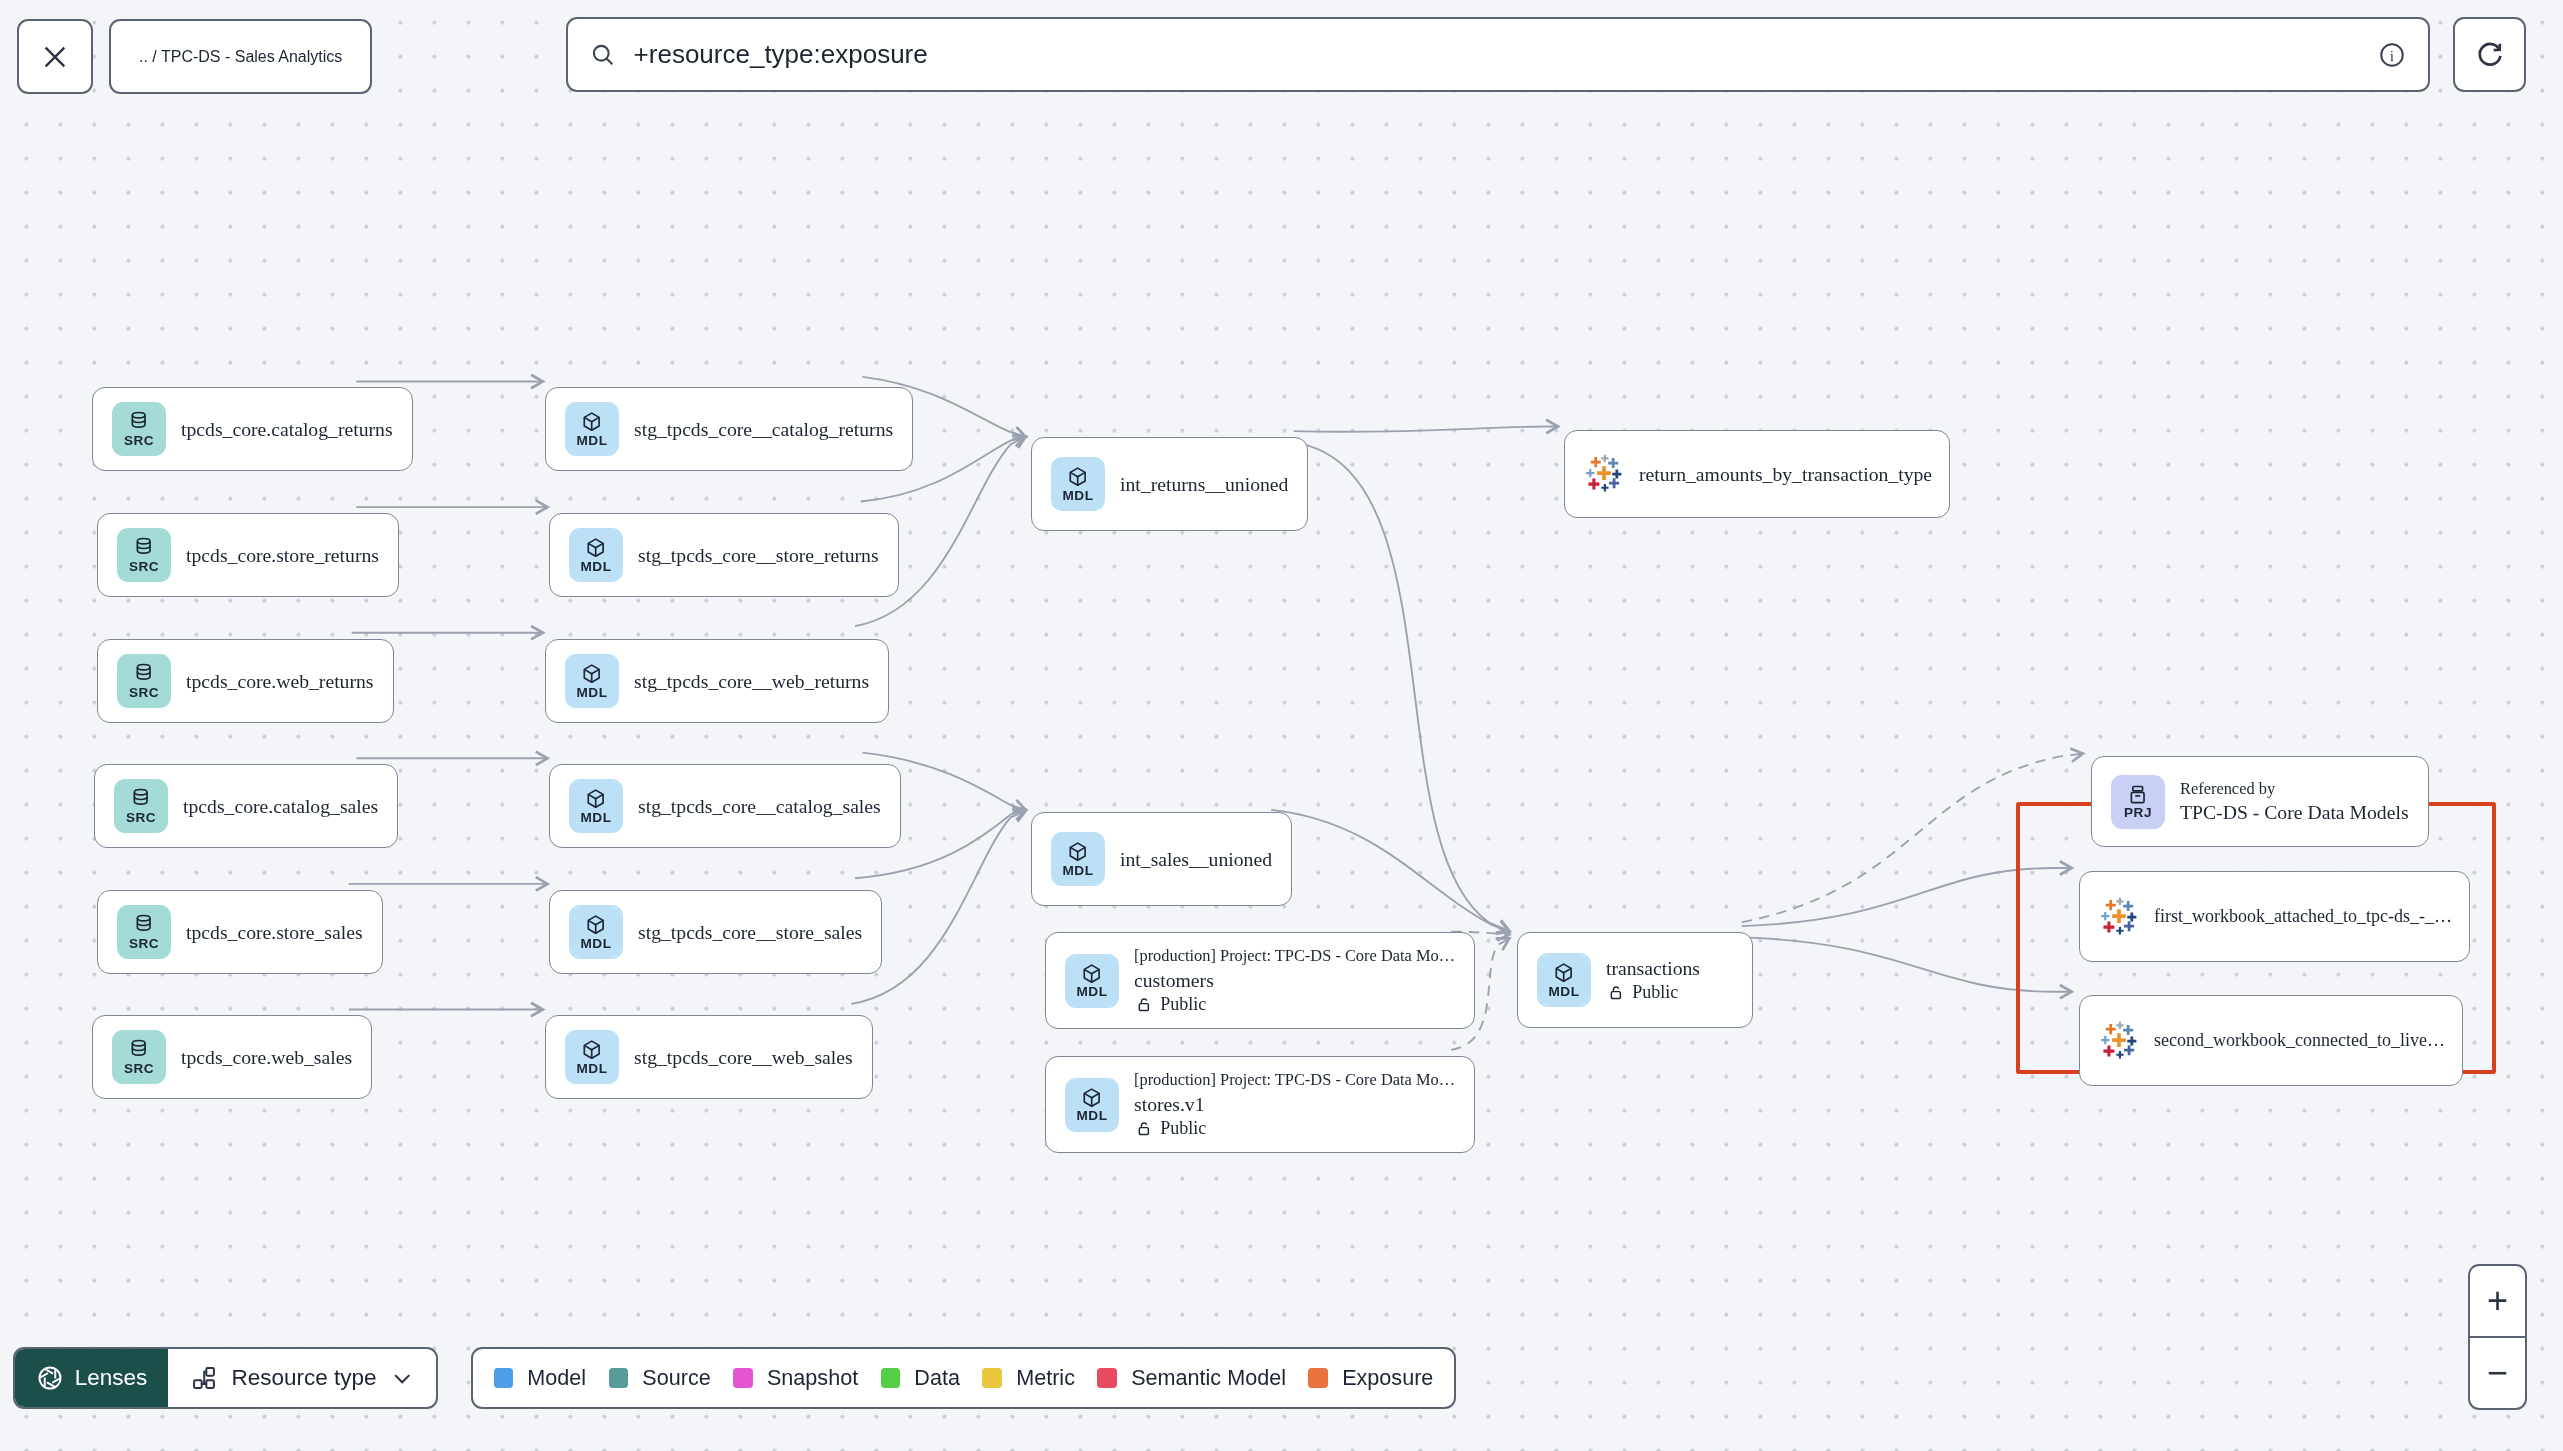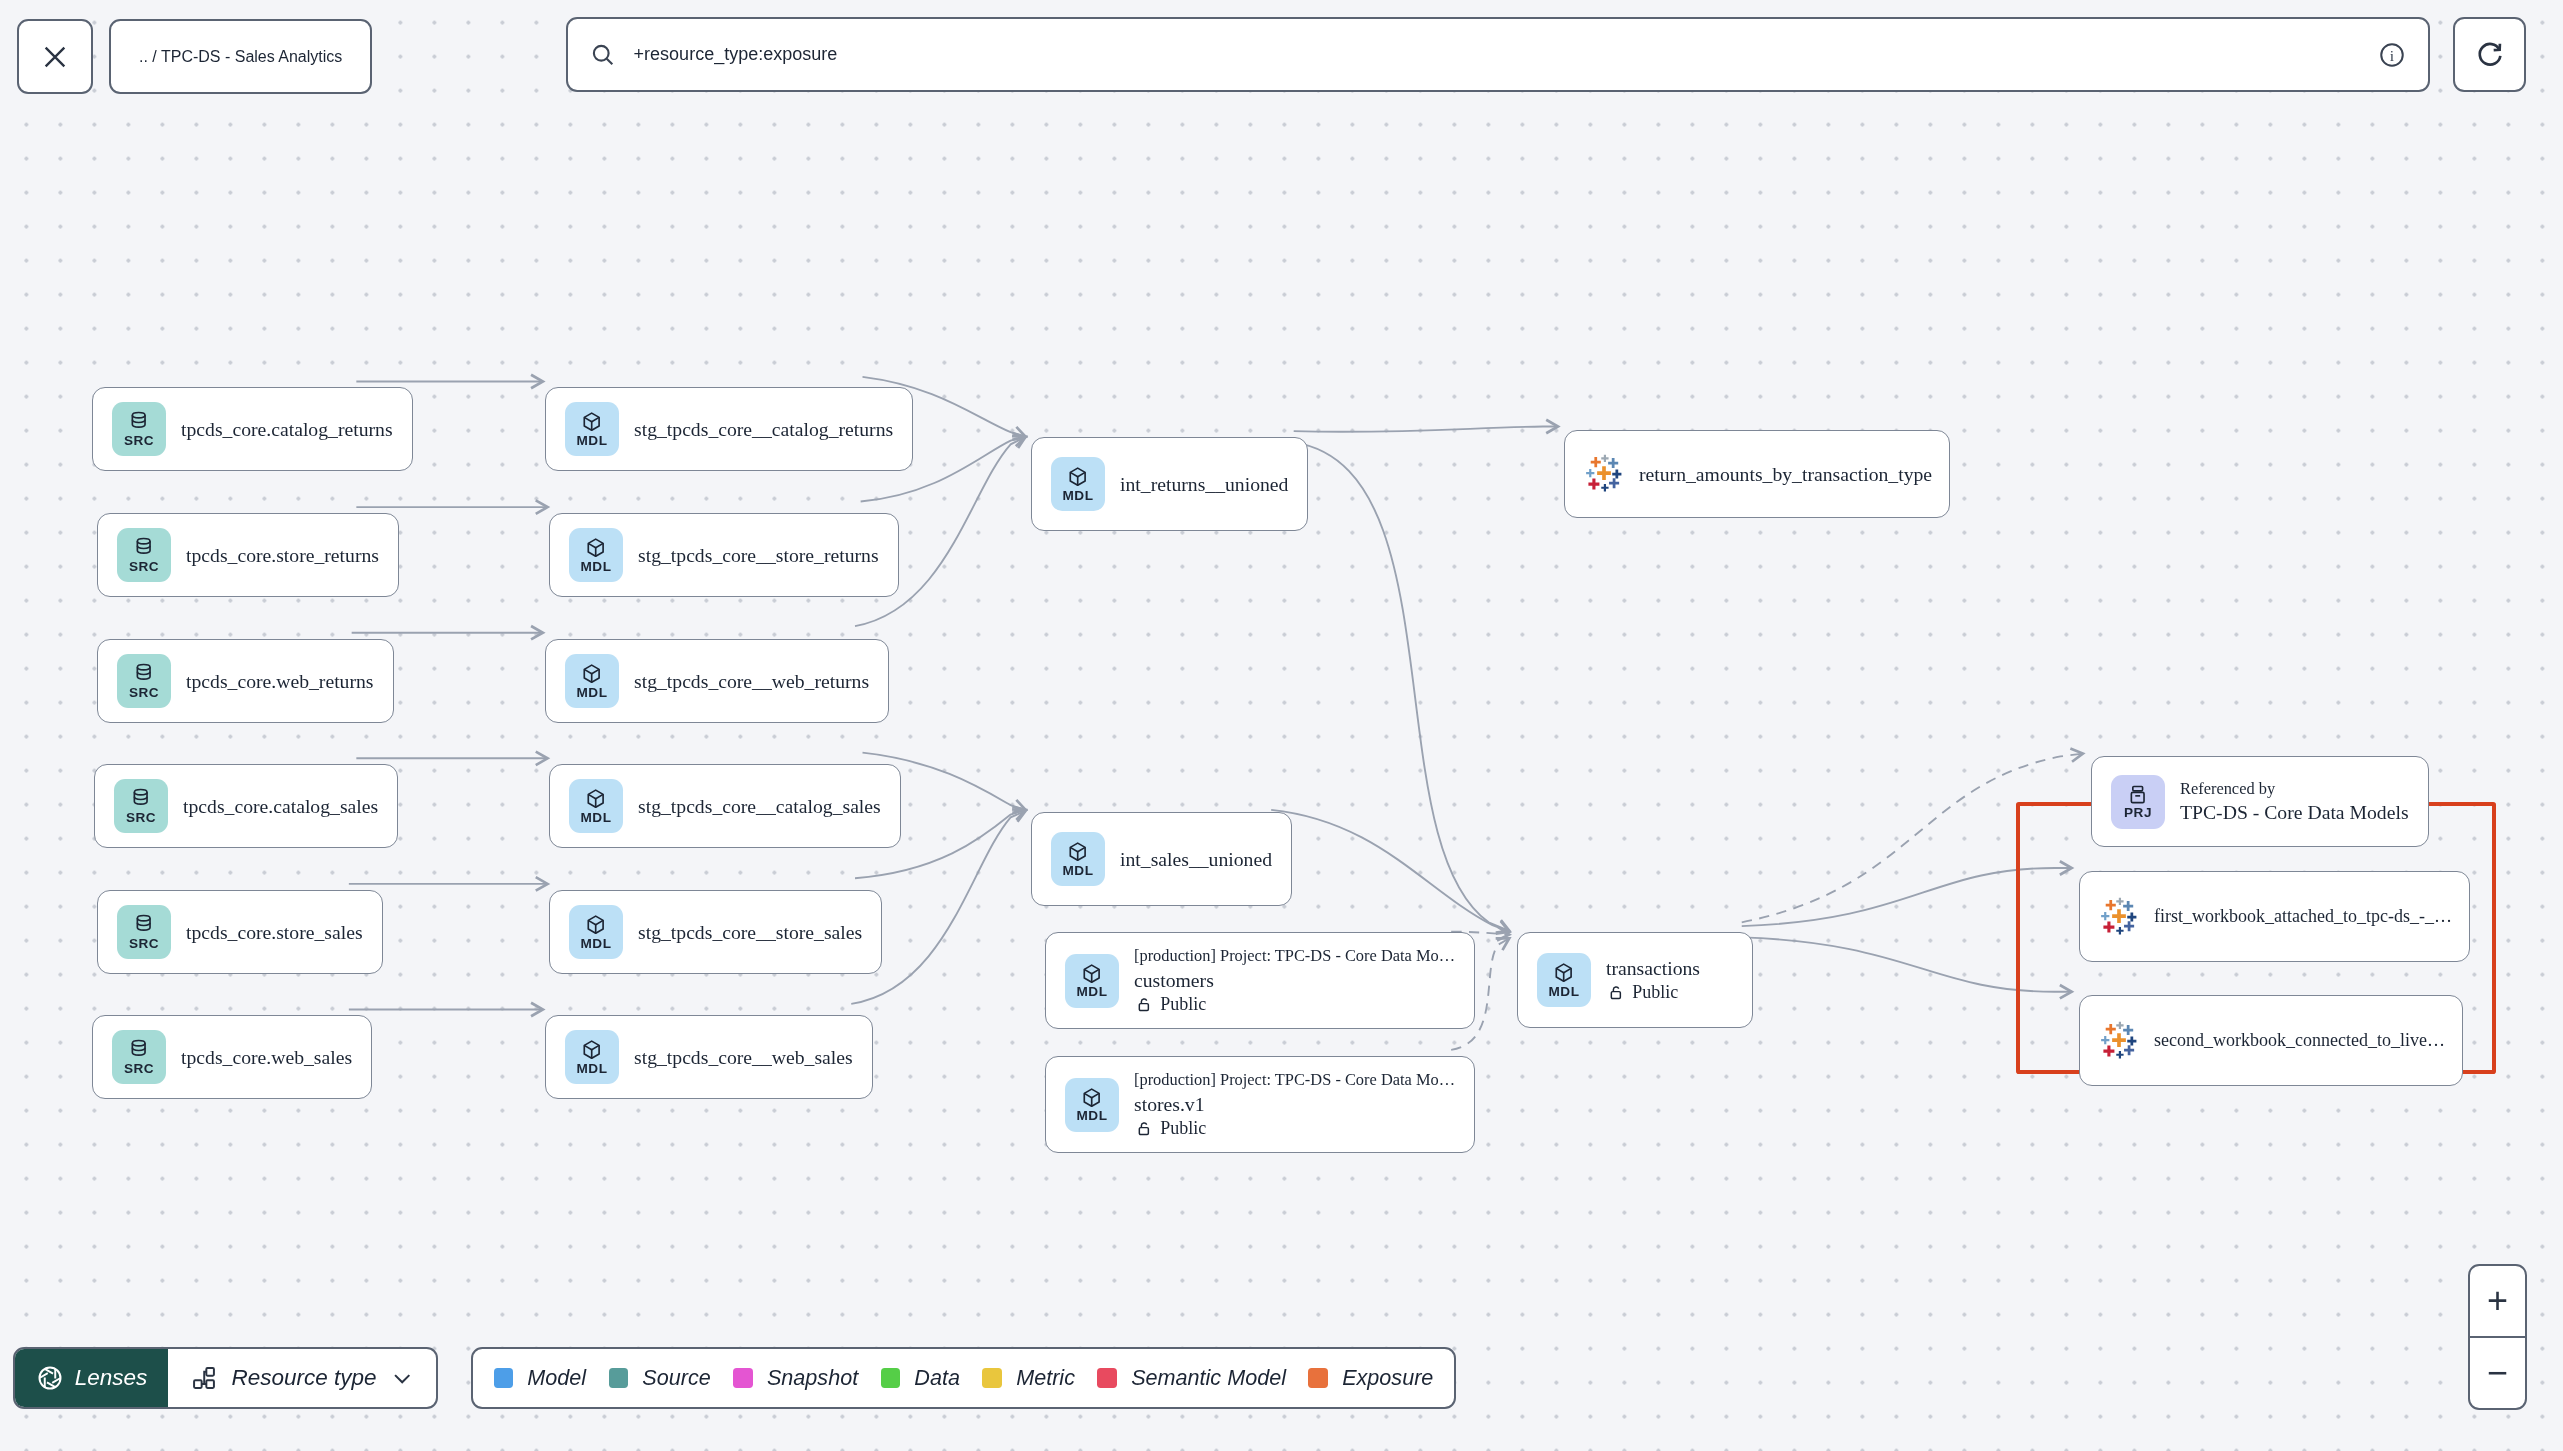--- a/index.html
+++ b/index.html
@@ -13,21 +13,21 @@
   #stage{position:absolute;inset:0;}
   svg{display:block;}
 
   
   .chrome{position:absolute;background:#fff;border:2.3px solid #5a6372;border-radius:11.2px;
           display:flex;align-items:center;box-sizing:border-box;z-index:10;}
   .icon-btn{justify-content:center;cursor:pointer;}
   #close-btn{left:17px;top:19px;width:76px;height:75px;}
   #breadcrumb-btn{left:109px;top:19px;height:75px;padding:0 28px;font-size:16px;cursor:pointer;}
   #search-bar{left:566px;top:17px;width:1864px;height:75px;padding:0 20.6px;gap:15px;}
-  #search-input{flex:1;border:none;outline:none;background:transparent;font-size:18px;
+  #search-input{flex:1;border:none;outline:none;background:transparent;font-size:26px;
                 color:#1c2534;font-family:"Liberation Sans",sans-serif;}
   #refresh-btn{left:2453px;top:17px;width:73px;height:75px;}
 
   
   #edges-layer{position:absolute;left:0;top:0;z-index:2;pointer-events:none;}
   #highlight-rect{position:absolute;z-index:3;border:4.7px solid #d8401d;border-radius:2.8px;
                   box-sizing:border-box;pointer-events:none;}
   #nodes-layer{position:absolute;left:0;top:0;width:100%;height:100%;z-index:4;margin-top:48px;}
 
   .node{position:absolute;background:#fff;border:1.9px solid #7e8796;border-radius:13px;
@@ -39,21 +39,21 @@
   .node .txt{display:flex;flex-direction:column;justify-content:flex-start;gap:2.8px;min-width:0;font-family:Liberation Serif, serif;}
   .node .lbl{font-size:19.7px;}
   .node.small-label .lbl{font-size:18px;}
   .node .sub{font-size:16.4px;}
   .node .access{display:flex;align-items:center;gap:6.6px;font-size:18px;}
   .node.exposure{gap:13px;padding:0 17px;}
   .node.min-trans{min-width:236px;}
 
   
   .pill{position:absolute;bottom:42px;height:62px;background:#fff;border:2.3px solid #5a6372;
-        border-radius:11.2px;display:flex;align-items:center;box-sizing:border-box;z-index:10;font-style:italic;}
+        border-radius:11.2px;display:flex;align-items:center;box-sizing:border-box;z-index:10;}
   #lens-bar{left:13px;padding:0;overflow:hidden;}
   #lenses-seg{height:100%;display:flex;align-items:center;gap:11.2px;padding:0 20.6px;
         background:#1d4f4a;color:#fff;font-size:22.5px;cursor:pointer;}
   #resource-seg{height:100%;display:flex;align-items:center;gap:13px;padding:0 22.5px;
         font-size:22.5px;cursor:pointer;}
   #legend-bar{left:471px;padding:0 20.6px;gap:22.5px;}
   .legend-item{display:flex;align-items:center;gap:14px;font-size:21.6px;}
   .swatch{width:19.7px;height:19.7px;border-radius:3.7px;flex:0 0 auto;}
 
   #zoom-stack{position:absolute;left:2468px;top:1264px;width:59px;height:146px;z-index:10;

